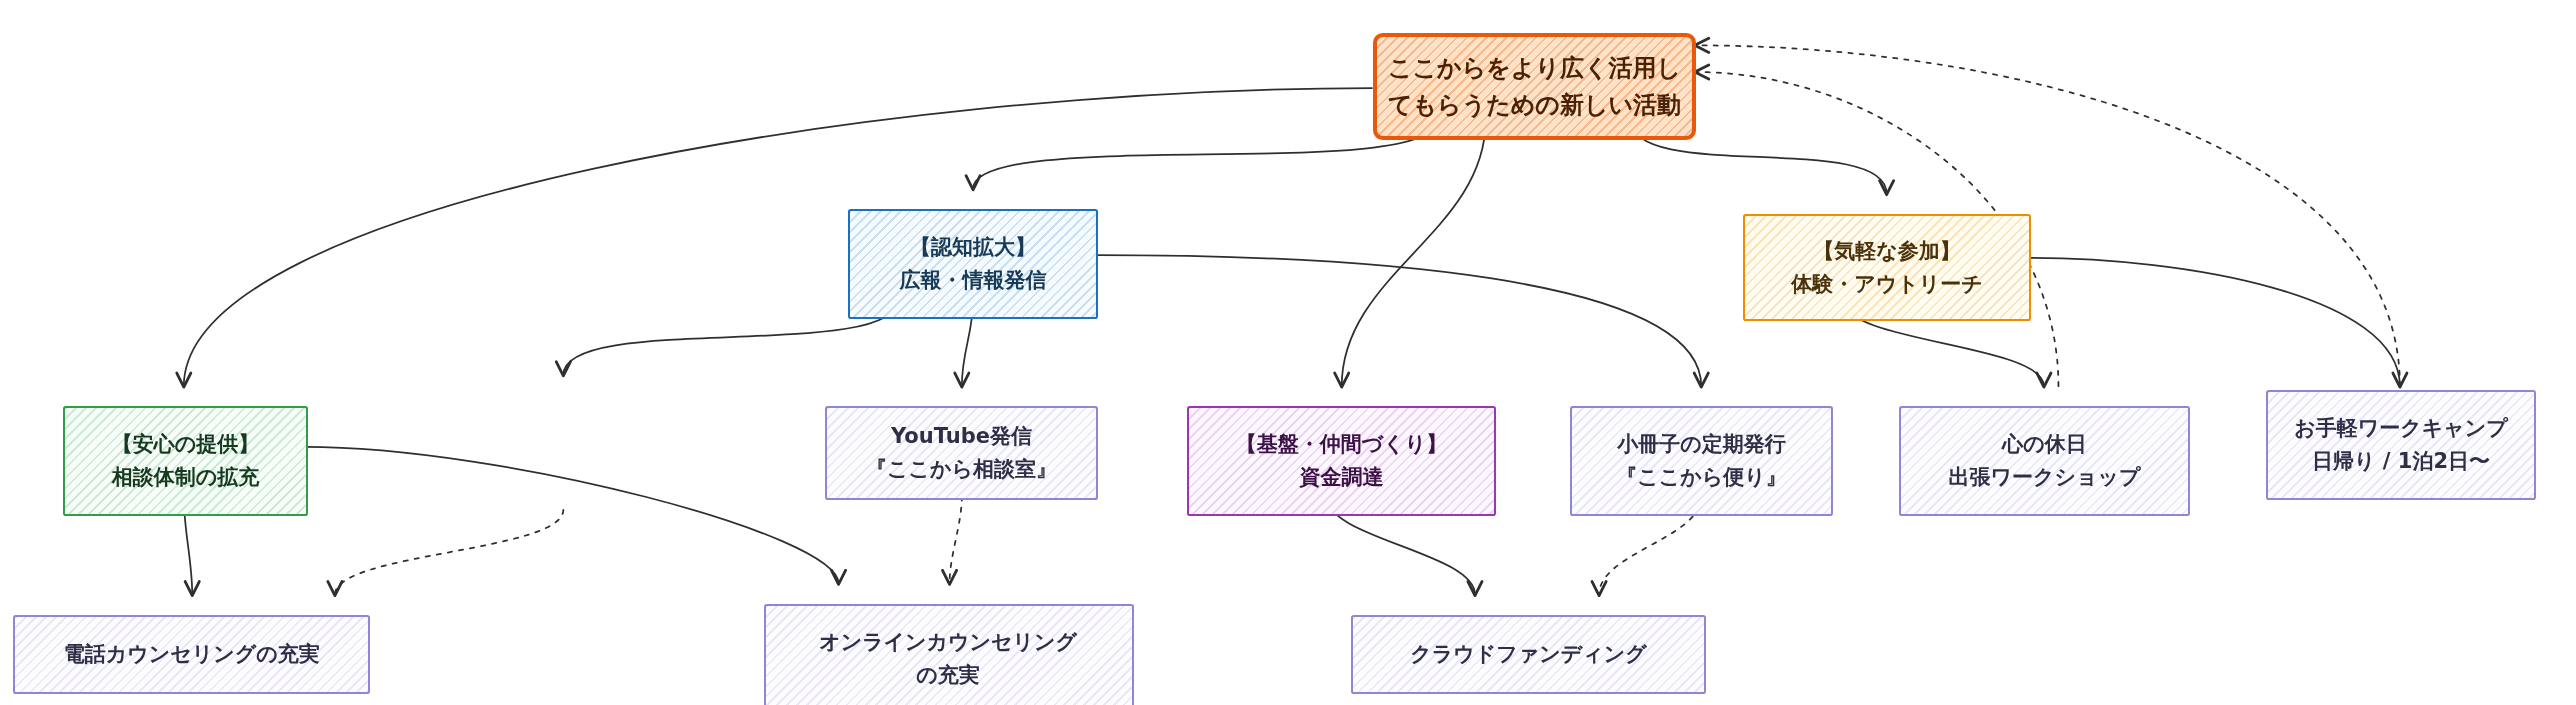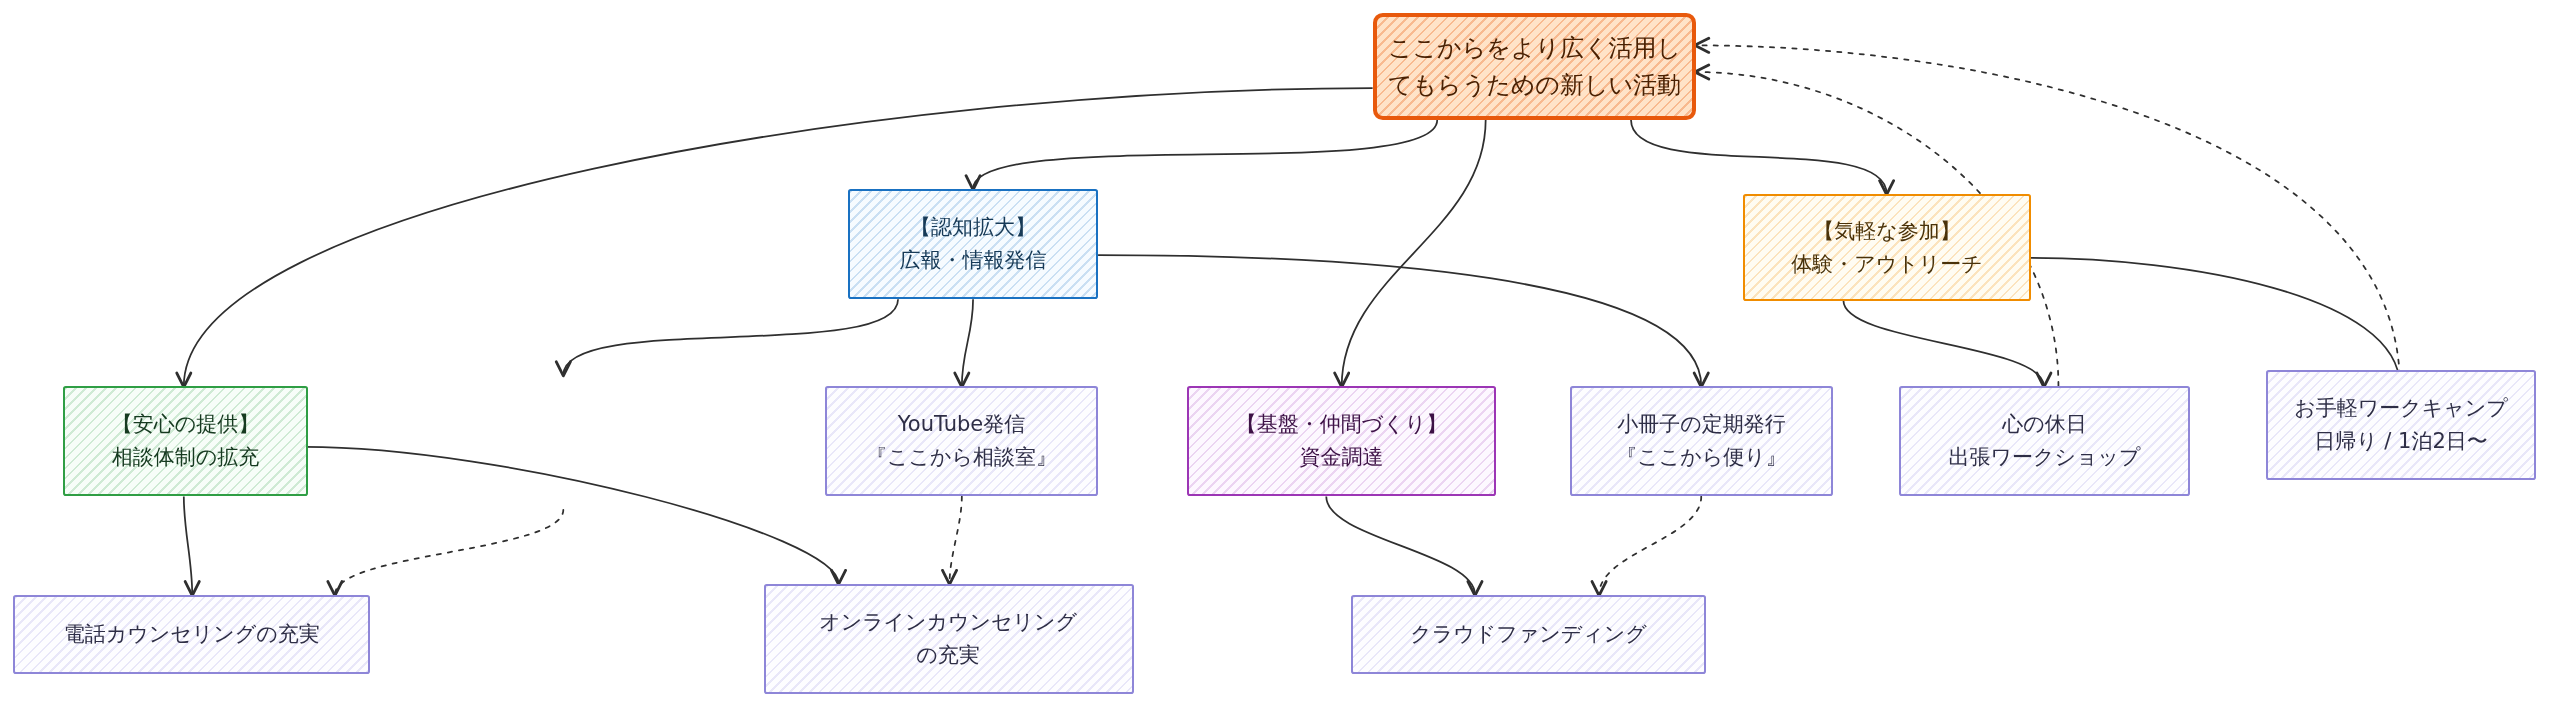--- a/index.html
+++ b/index.html
@@ -36,22 +36,23 @@
     border-radius: var(--radius, 2.8px);
     background-color: var(--bg, #fff);
     background-image: repeating-linear-gradient(
       135deg,
       var(--hatch, rgba(0,0,0,0.08)) 0,
       var(--hatch, rgba(0,0,0,0.08)) 1.8px,
       transparent 1.8px,
       transparent 7px
     );
     color: var(--text, #222);
-    font-weight: normal;
+    font-weight: bold;
     font-size: var(--fs, 21px);
+    margin-top: 20px;
   }
 </style>
 </head>
 <body>
 
 <div class="canvas">
 
   <svg id="edges" width="2576" height="705" viewBox="0 0 3667 1004">
     <defs>
       <marker id="arrowhead" markerWidth="12" markerHeight="12" refX="8.5" refY="5" orient="auto">
@@ -78,21 +79,21 @@
     </svg>
 
   <div class="node" style="left: 1373px; top: 13.3px; width: 323px; height: 107px; --border: #e8590c; --hatch: rgba(232,89,12,0.30); --bg: #ffe3c8; --text: #4a2103; --bw: 4.2px; --fw: 700; --fs: 24px; --radius: 9.8px;">ここからをより広く活用し
 てもらうための新しい活動</div>
   <div class="node" style="left: 848px; top: 189px; width: 250px; height: 110px; --border: #1971c2; --hatch: rgba(25,113,194,0.20); --bg: #f6fbff; --text: #173a57; --bw: 2.8px; --fw: 700; --fs: 21px; --radius: 2.8px;">【認知拡大】
 広報・情報発信</div>
   <div class="node" style="left: 1743px; top: 194px; width: 288px; height: 107px; --border: #f08c00; --hatch: rgba(240,140,0,0.22); --bg: #fffcf2; --text: #49320a; --bw: 2.8px; --fw: 700; --fs: 21px; --radius: 2.8px;">【気軽な参加】
 体験・アウトリーチ</div>
   <div class="node" style="left: 63px; top: 386px; width: 245px; height: 110px; --border: #2f9e44; --hatch: rgba(47,158,68,0.20); --bg: #f7fdf8; --text: #163a20; --bw: 2.8px; --fw: 700; --fs: 21px; --radius: 2.8px;">【安心の提供】
 相談体制の拡充</div>
-  <div class="node" style="left: 825px; top: 386px; width: 273px; height: 110px; --border: #8e86d8; --hatch: rgba(126,116,216,0.16); --bg: #fdfdff; --text: #2e2e46; --bw: 2.1px; --fw: 400; --fs: 21px; --radius: 2.8px;">YouTube発信
+  <div class="node" style="left: 825px; top: 386px; width: 273px; height: 94px; --border: #8e86d8; --hatch: rgba(126,116,216,0.16); --bg: #fdfdff; --text: #2e2e46; --bw: 2.1px; --fw: 400; --fs: 21px; --radius: 2.8px;">YouTube発信
 『ここから相談室』</div>
   <div class="node" style="left: 1187px; top: 386px; width: 309px; height: 110px; --border: #9c36b5; --hatch: rgba(156,54,181,0.18); --bg: #fdf8ff; --text: #3c1145; --bw: 2.8px; --fw: 700; --fs: 21px; --radius: 2.8px;">【基盤・仲間づくり】
 資金調達</div>
   <div class="node" style="left: 1570px; top: 386px; width: 263px; height: 110px; --border: #8e86d8; --hatch: rgba(126,116,216,0.16); --bg: #fdfdff; --text: #2e2e46; --bw: 2.1px; --fw: 400; --fs: 21px; --radius: 2.8px;">小冊子の定期発行
 『ここから便り』</div>
   <div class="node" style="left: 1899px; top: 386px; width: 291px; height: 110px; --border: #8e86d8; --hatch: rgba(126,116,216,0.16); --bg: #fdfdff; --text: #2e2e46; --bw: 2.1px; --fw: 400; --fs: 21px; --radius: 2.8px;">心の休日
 出張ワークショップ</div>
   <div class="node" style="left: 2266px; top: 370px; width: 270px; height: 110px; --border: #8e86d8; --hatch: rgba(126,116,216,0.16); --bg: #fdfdff; --text: #2e2e46; --bw: 2.1px; --fw: 400; --fs: 21px; --radius: 2.8px;">お手軽ワークキャンプ
 日帰り / 1泊2日〜</div>
   <div class="node" style="left: 13.3px; top: 595px; width: 357px; height: 79px; --border: #8e86d8; --hatch: rgba(126,116,216,0.16); --bg: #fdfdff; --text: #2e2e46; --bw: 2.1px; --fw: 400; --fs: 21px; --radius: 2.8px;">電話カウンセリングの充実</div>

